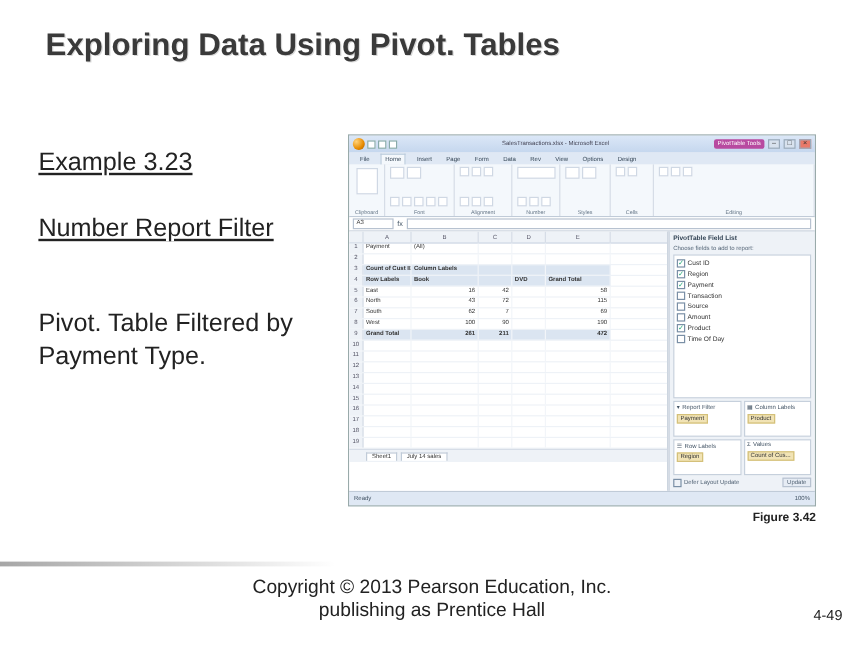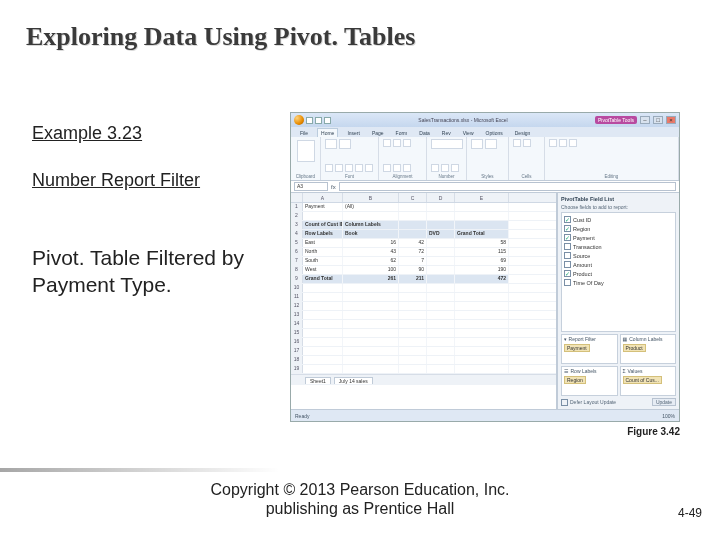--- a/index.html
+++ b/index.html
@@ -6,30 +6,29 @@
   body {
     width: 720px; height: 540px;
     font-family: Arial, sans-serif;
     background: #fff;
     position: relative;
     overflow: hidden;
   }
   .slide-title {
     font-size: 26px; font-weight: bold;
     color: #3a3a3a;
-    padding: 22px 0 0 26px;
+    padding: 22px 0 0 38px;
     text-shadow: 1px 1px 0 rgba(0,0,0,0.15);
-    font-family: Liberation Serif, serif;
   }
   .body-col {
     position: absolute;
     left: 32px; top: 122px; width: 240px;
   }
   .body-col .example-head {
-    font-size: 18px; color: #222; text-decoration: underline; line-height: 1.3;
+    font-size: 21px; color: #222; text-decoration: underline; line-height: 1.3;
   }
   .body-col .instr {
     margin-top: 20px; font-size: 21px; color: #222; line-height: 1.3;
   }
   .body-col .instr .ital { font-style: italic; }
   .body-col .filtered {
     margin-top: 52px; font-size: 21px; color: #222; line-height: 1.3;
   }
   .deco-line {
     position: absolute; left: 0; bottom: 68px; width: 280px; height: 4px;

